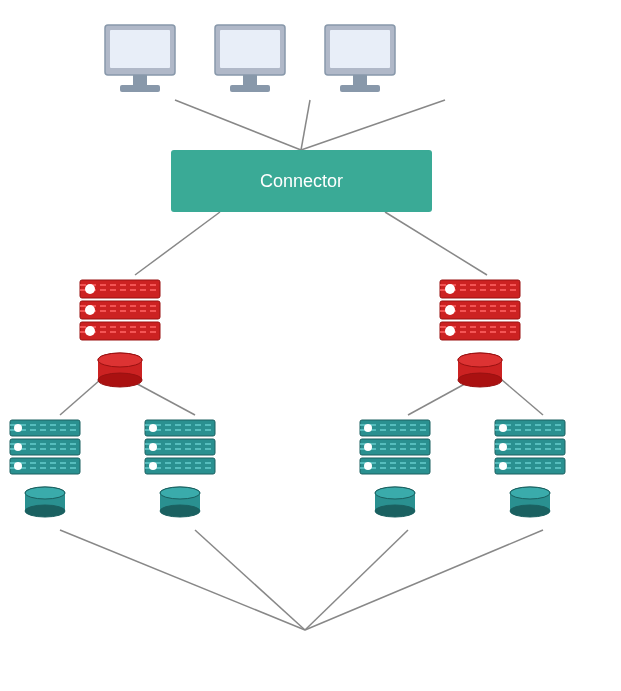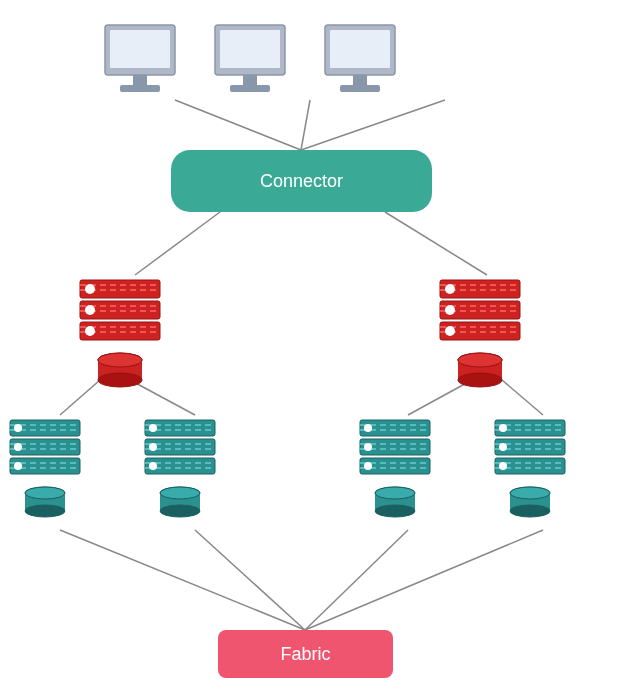--- a/index.html
+++ b/index.html
@@ -19,21 +19,21 @@
     }
 
     
     .connector-box {
       position: absolute;
       left: 171px;
       top: 150px;
       width: 261px;
       height: 62px;
       background: #3aaa96;
-      border-radius: 19px;
+      border-radius: 3px;
       display: flex;
       align-items: center;
       justify-content: center;
     }
     .connector-label {
       color: #ffffff;
       font-size: 18px;
       font-weight: 500;
     }
 
@@ -294,17 +294,14 @@
       <circle cx="13" cy="13" r="4" fill="white"></circle>
       <circle cx="13" cy="32" r="4" fill="white"></circle>
       <circle cx="13" cy="51" r="4" fill="white"></circle>
       <ellipse cx="40" cy="78" rx="20" ry="6" fill="#2a9090" stroke="#1a6060" stroke-width="1"></ellipse>
       <rect x="20" y="78" width="40" height="18" fill="#2a9090"></rect>
       <ellipse cx="40" cy="96" rx="20" ry="6" fill="#1a6060" stroke="#1a6060" stroke-width="1"></ellipse>
       <ellipse cx="40" cy="78" rx="20" ry="6" fill="#3aabab" stroke="#1a6060" stroke-width="1"></ellipse>
     </svg>
   </div>
 
-  <div class="fabric-box">
-    <span class="fabric-label">Fabric</span>
-  </div>
 
 </div>
 
 </body></html>

